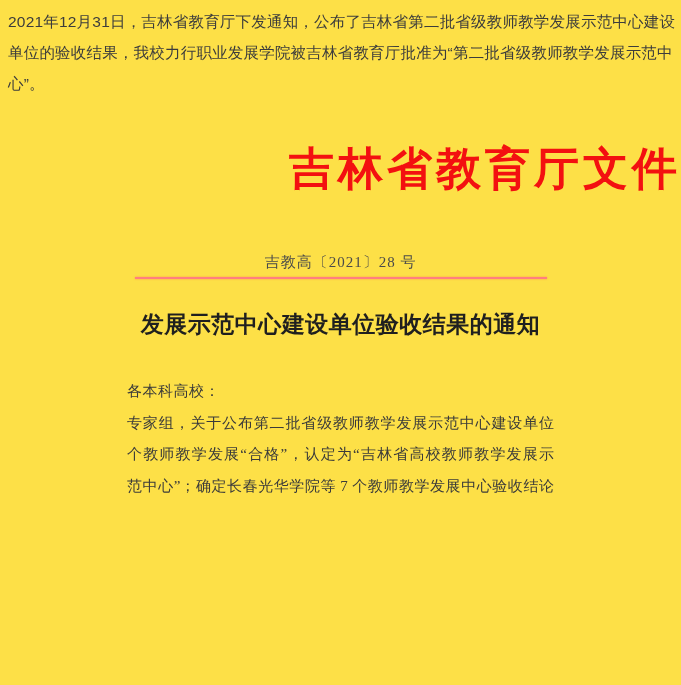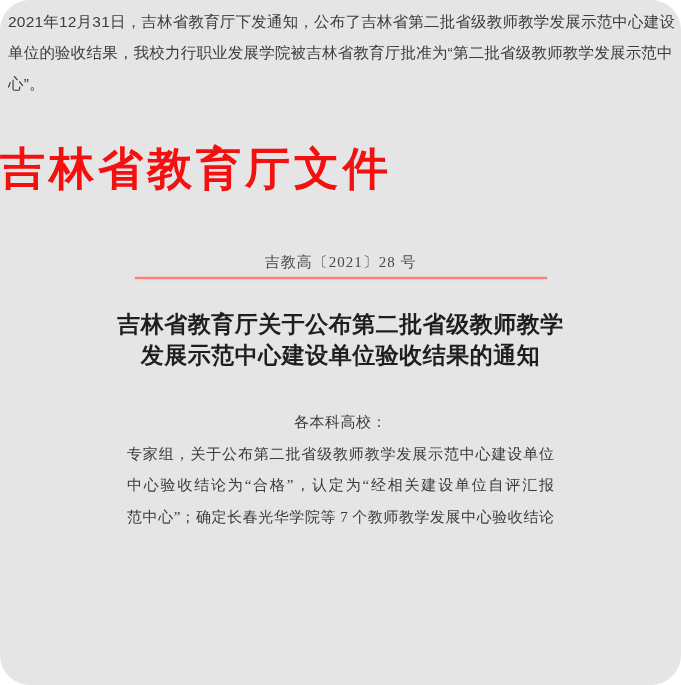--- a/index.html
+++ b/index.html
@@ -2,24 +2,23 @@
 <html><head>
 <meta charset="utf-8">
 <style>
   html, body { margin: 0; padding: 0; }
   body { background: #ffffff; }
 
   .page {
     position: relative;
     width: 681px;
     height: 685px;
-    background: #e5e5e5;
+    background: #fde047;
     overflow: hidden;
     font-family: "Liberation Sans", "DejaVu Sans", sans-serif;
-    border-radius: 30px;
   }
 
   
   .intro {
     padding: 6px 6px 0 8px;
     color: #3c3c3c;
     font-size: 15.5px;
   }
   .intro-line {
     line-height: 31px;
@@ -30,21 +29,21 @@
   
   .doc {
     font-family: "Liberation Serif", "DejaVu Serif", serif;
     color: #3a3a3a;
   }
 
   .letterhead {
     margin-top: 42px;
     height: 56px;
     line-height: 56px;
-    text-align: left;
+    text-align: right;
     color: #f31010;
     font-size: 45px;
     font-weight: bold;
     letter-spacing: 4px;
     white-space: nowrap;
   }
 
   .doc-number {
     margin-top: 54px;
     height: 22px;
@@ -78,21 +77,21 @@
   }
 
   .doc-body {
     margin: 36px auto 0 auto;
     width: 427px;
     font-size: 15px;
     color: #3a3a3a;
   }
   .salutation {
     line-height: 31.7px;
-    text-align: center;
+    text-align: left;
     letter-spacing: 0.5px;
     white-space: nowrap;
   }
   .body-line {
     line-height: 31.7px;
     text-align: justify;
     text-align-last: justify;
   }
 </style>
 </head>
@@ -108,26 +107,25 @@
 
   <div class="doc">
 
     <div class="letterhead">吉林省教育厅文件</div>
 
     <div class="doc-number">吉教高〔2021〕28 号</div>
 
     <div class="red-line"></div>
 
     <div class="doc-title">
-      <div class="doc-title-line">吉林省教育厅关于公布第二批省级教师教学</div>
       <div class="doc-title-line">发展示范中心建设单位验收结果的通知</div>
     </div>
 
     <div class="doc-body">
       <div class="salutation">各本科高校：</div>
       <div class="body-line">专家组，关于公布第二批省级教师教学发展示范中心建设单位</div>
-      <div class="body-line">中心验收结论为“合格”，认定为“经相关建设单位自评汇报</div>
+      <div class="body-line">个教师教学发展“合格”，认定为“吉林省高校教师教学发展示</div>
       <div class="body-line">范中心”；确定长春光华学院等 7 个教师教学发展中心验收结论</div>
     </div>
 
   </div>
 
 </div>
 
 </body></html>

